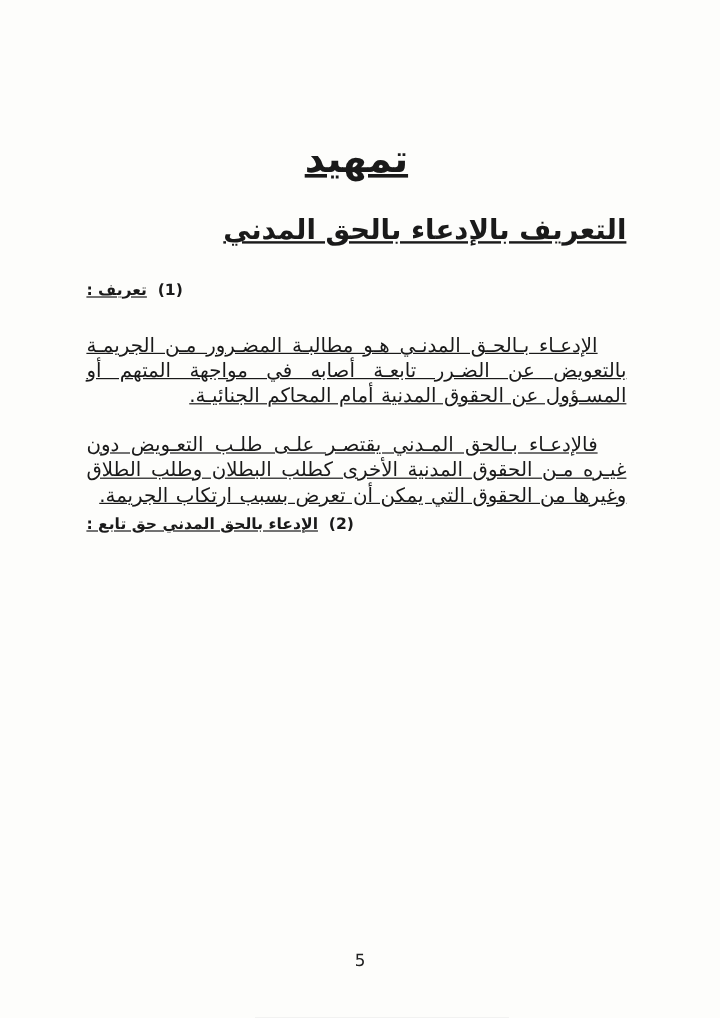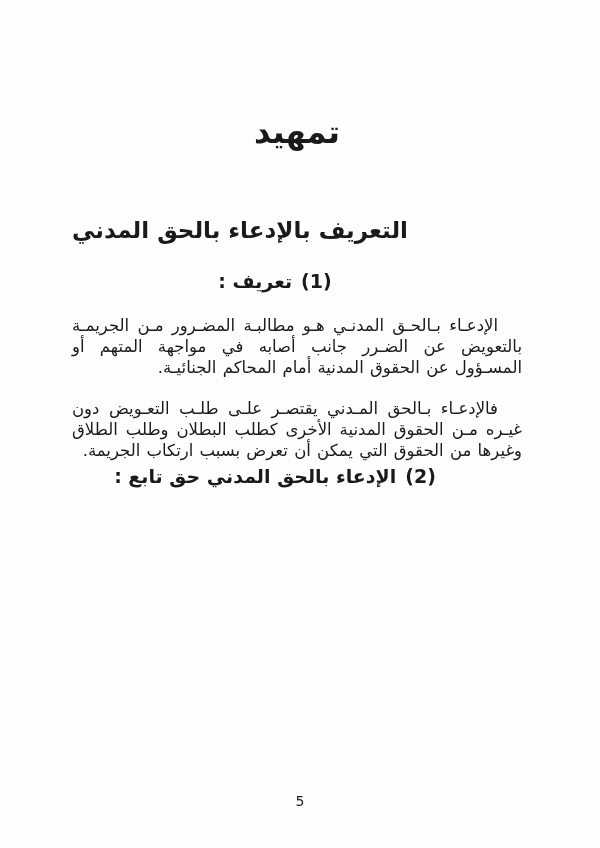--- a/index.html
+++ b/index.html
@@ -17,43 +17,44 @@
     font-family: "DejaVu Sans", sans-serif;
     overflow: hidden;
   }
   .content {
     position: absolute;
     top: 0;
     left: 72px;
     width: 450px;
     direction: rtl;
     display: flow-root;
+    text-decoration: underline;
   }
   .doc-title {
     margin: 112px 0 0 0;
     text-align: center;
     font-size: 32px;
     line-height: 40px;
     font-weight: 700;
     letter-spacing: 0.5px;
   }
   .doc-subtitle {
-    margin: 64px 0 0 0;
-    text-align: left;
+    margin: 26px 0 0 0;
+    text-align: right;
     font-size: 23px;
     line-height: 28px;
     font-weight: 700;
   }
   .section-heading {
     margin: 24px 0 0 0;
     padding-right: 44px;
-    font-size: 19px;
+    font-size: 13px;
     line-height: 26px;
     font-weight: 700;
-    text-align: center;
+    text-align: left;
   }
   .section-heading .sec-num {
     display: inline-block;
     margin-left: 9px;
   }
   .para {
     margin: 20px 0 0 0;
     font-size: 16.5px;
     line-height: 21px;
     text-align: justify;
@@ -82,21 +83,21 @@
   <div class="content">
 
     <h1 class="doc-title">تمهيد</h1>
 
     <h2 class="doc-subtitle">التعريف بالإدعاء بالحق المدني</h2>
 
     <div class="section-heading">
       <span class="sec-num">(1)</span><span>تعريف :</span>
     </div>
 
-    <p class="para first-after-heading">الإدعـاء بـالحـق المدنـي هـو مطالبـة المضـرور مـن الجريمـة بالتعويض عن الضـرر جانب أصابه في مواجهة المتهم أو المسـؤول عن الحقوق المدنية أمام المحاكم الجنائيـة.</p>
+    <p class="para first-after-heading">الإدعـاء بـالحـق المدنـي هـو مطالبـة المضـرور مـن الجريمـة بالتعويض عن الضـرر تابعـة أصابه في مواجهة المتهم أو المسـؤول عن الحقوق المدنية أمام المحاكم الجنائيـة.</p>
 
 
     <p class="para tight">فالإدعـاء بـالحق المـدني يقتصـر علـى طلـب التعـويض دون غيـره مـن الحقوق المدنية الأخرى كطلب البطلان وطلب الطلاق وغيرها من الحقوق التي يمكن أن تعرض بسبب ارتكاب الجريمة.</p>
 
     <div class="section-heading heading-2">
       <span class="sec-num">(2)</span><span>الإدعاء بالحق المدني حق تابع :</span>
     </div>
 
 
 

